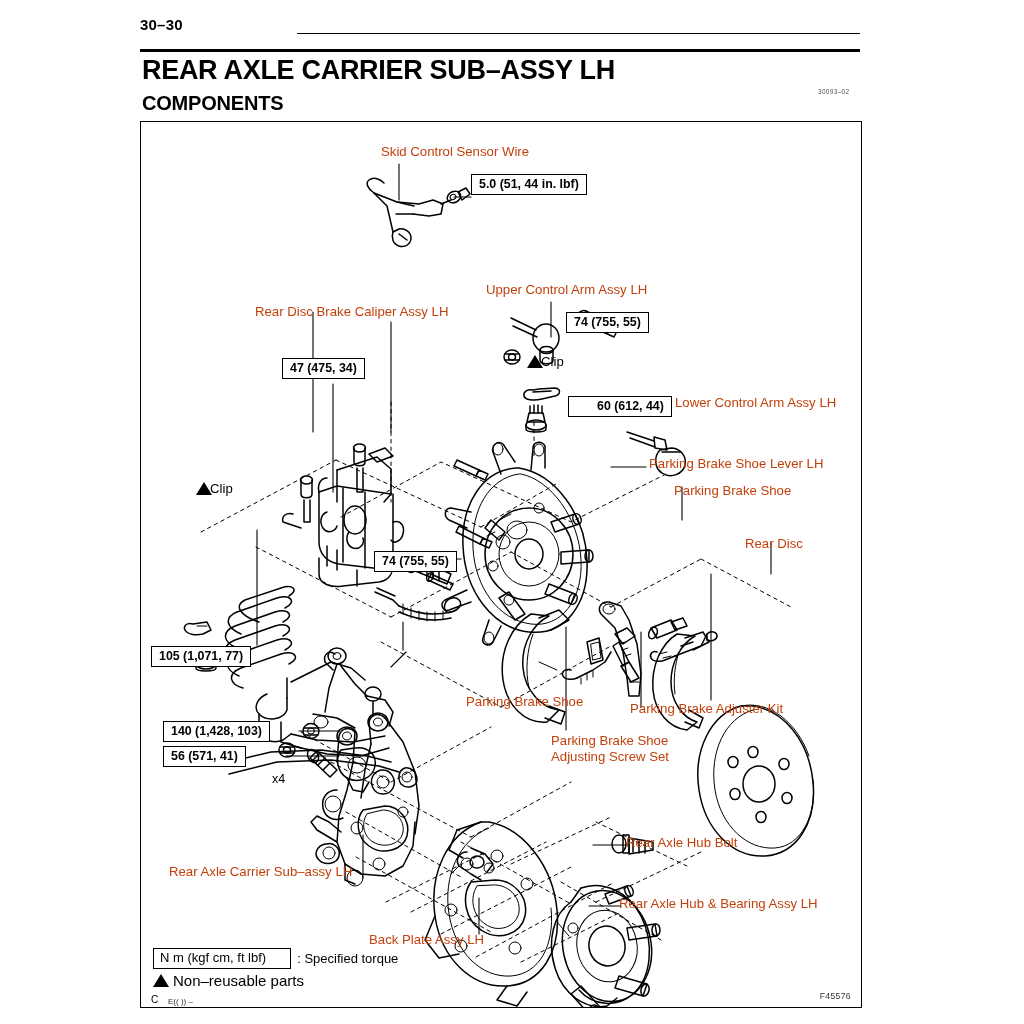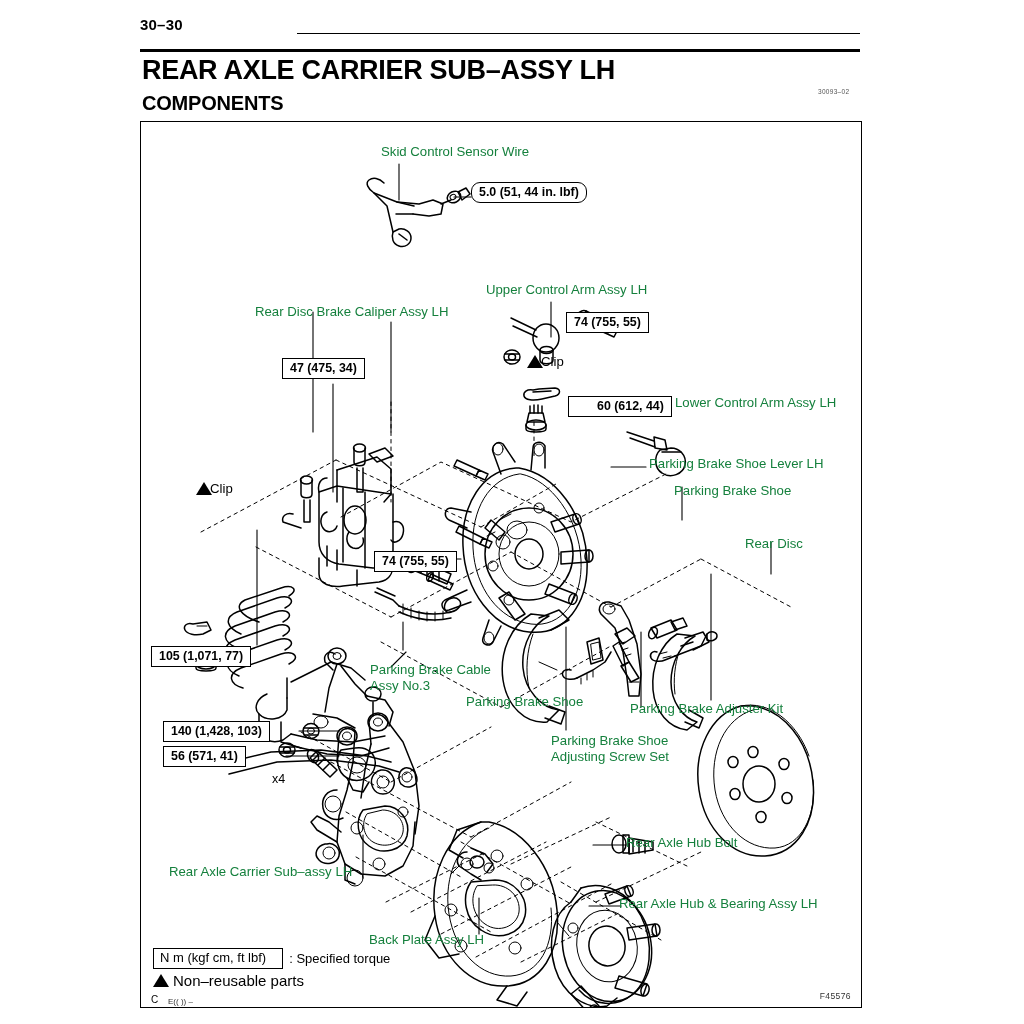--- a/index.html
+++ b/index.html
@@ -53,21 +53,21 @@
     position:absolute;right:10px;bottom:6px;
     font-size:8.5px;color:#333;letter-spacing:.4px;
   }
 
   
   .art{position:absolute;left:0;top:0;width:720px;height:885px;}
 
   
   .lbl{
     position:absolute;font-size:13.2px;line-height:16px;
-    white-space:nowrap;color:#15803d;
+    white-space:nowrap;color:#c2410c;
   }
   .lbl.w{white-space:normal;}
 
   
   .tq{
     position:absolute;
     border:1.4px solid #000;background:#fff;
     font-size:12.4px;font-weight:bold;
     padding:2px 7px 3px 7px;white-space:nowrap;
     line-height:14px;
@@ -79,21 +79,21 @@
     border-left:8px solid transparent;
     border-right:8px solid transparent;
     border-bottom:13px solid #000;
   }
   .clip-txt{position:absolute;font-size:13.2px;white-space:nowrap;}
 
   
   .legend{position:absolute;left:12px;bottom:18px;}
   .legend-row{display:flex;align-items:center;margin-bottom:3px;}
   .legend-box{
-    border:1.3px solid #000;padding:1px 16px 2px 6px;
+    border:1.3px solid #000;padding:1px 24px 2px 6px;
     font-size:13px;line-height:16px;background:#fff;
   }
   .legend-note{font-size:13px;padding-left:6px;}
   .legend-row2{display:flex;align-items:center;}
   .legend-tri{
     width:0;height:0;margin-right:4px;
     border-left:8px solid transparent;
     border-right:8px solid transparent;
     border-bottom:13px solid #000;
   }
@@ -548,39 +548,37 @@
     <div class="lbl" style="left:114px;top:182px;">Rear Disc Brake Caliper Assy LH</div>
 
     <div class="lbl" style="left:534px;top:273px;">Lower Control Arm Assy LH</div>
 
     <div class="lbl" style="left:508px;top:334px;">Parking Brake Shoe Lever LH</div>
 
     <div class="lbl" style="left:533px;top:361px;">Parking Brake Shoe</div>
 
     <div class="lbl" style="left:604px;top:414px;">Rear Disc</div>
 
-    <div class="lbl w" style="left:229px;top:540px;width:140px;white-space:pre-line;">Parking Brake Cable
-Assy No.3</div>
 
     <div class="lbl" style="left:325px;top:572px;">Parking Brake Shoe</div>
 
     <div class="lbl" style="left:489px;top:579px;">Parking Brake Adjuster Kit</div>
 
     <div class="lbl w" style="left:410px;top:611px;width:190px;white-space:pre-line;">Parking  Brake  Shoe
 Adjusting Screw Set</div>
 
     <div class="lbl" style="left:28px;top:742px;">Rear Axle Carrier Sub–assy LH</div>
 
     <div class="lbl" style="left:228px;top:810px;">Back Plate Assy LH</div>
 
     <div class="lbl" style="left:485px;top:713px;">Rear Axle Hub Bolt</div>
 
     <div class="lbl" style="left:478px;top:774px;">Rear Axle Hub &amp; Bearing Assy LH</div>
 
-    <div class="tq" style="left:330px;top:60px;border-radius:9px;">5.0 (51, 44 in. lbf)</div>
+    <div class="tq" style="left:330px;top:52px;">5.0 (51, 44 in. lbf)</div>
 
     <div class="tq" style="left:425px;top:190px;">74 (755, 55)</div>
 
     <div class="tq" style="left:141px;top:236px;">47 (475, 34)</div>
 
     <div class="tq" style="left:427px;top:274px;padding-left:28px;">60 (612, 44)</div>
 
     <div class="tq" style="left:233px;top:429px;">74 (755, 55)</div>
 
     <div class="tq" style="left:10px;top:524px;">105 (1,071, 77)</div>

